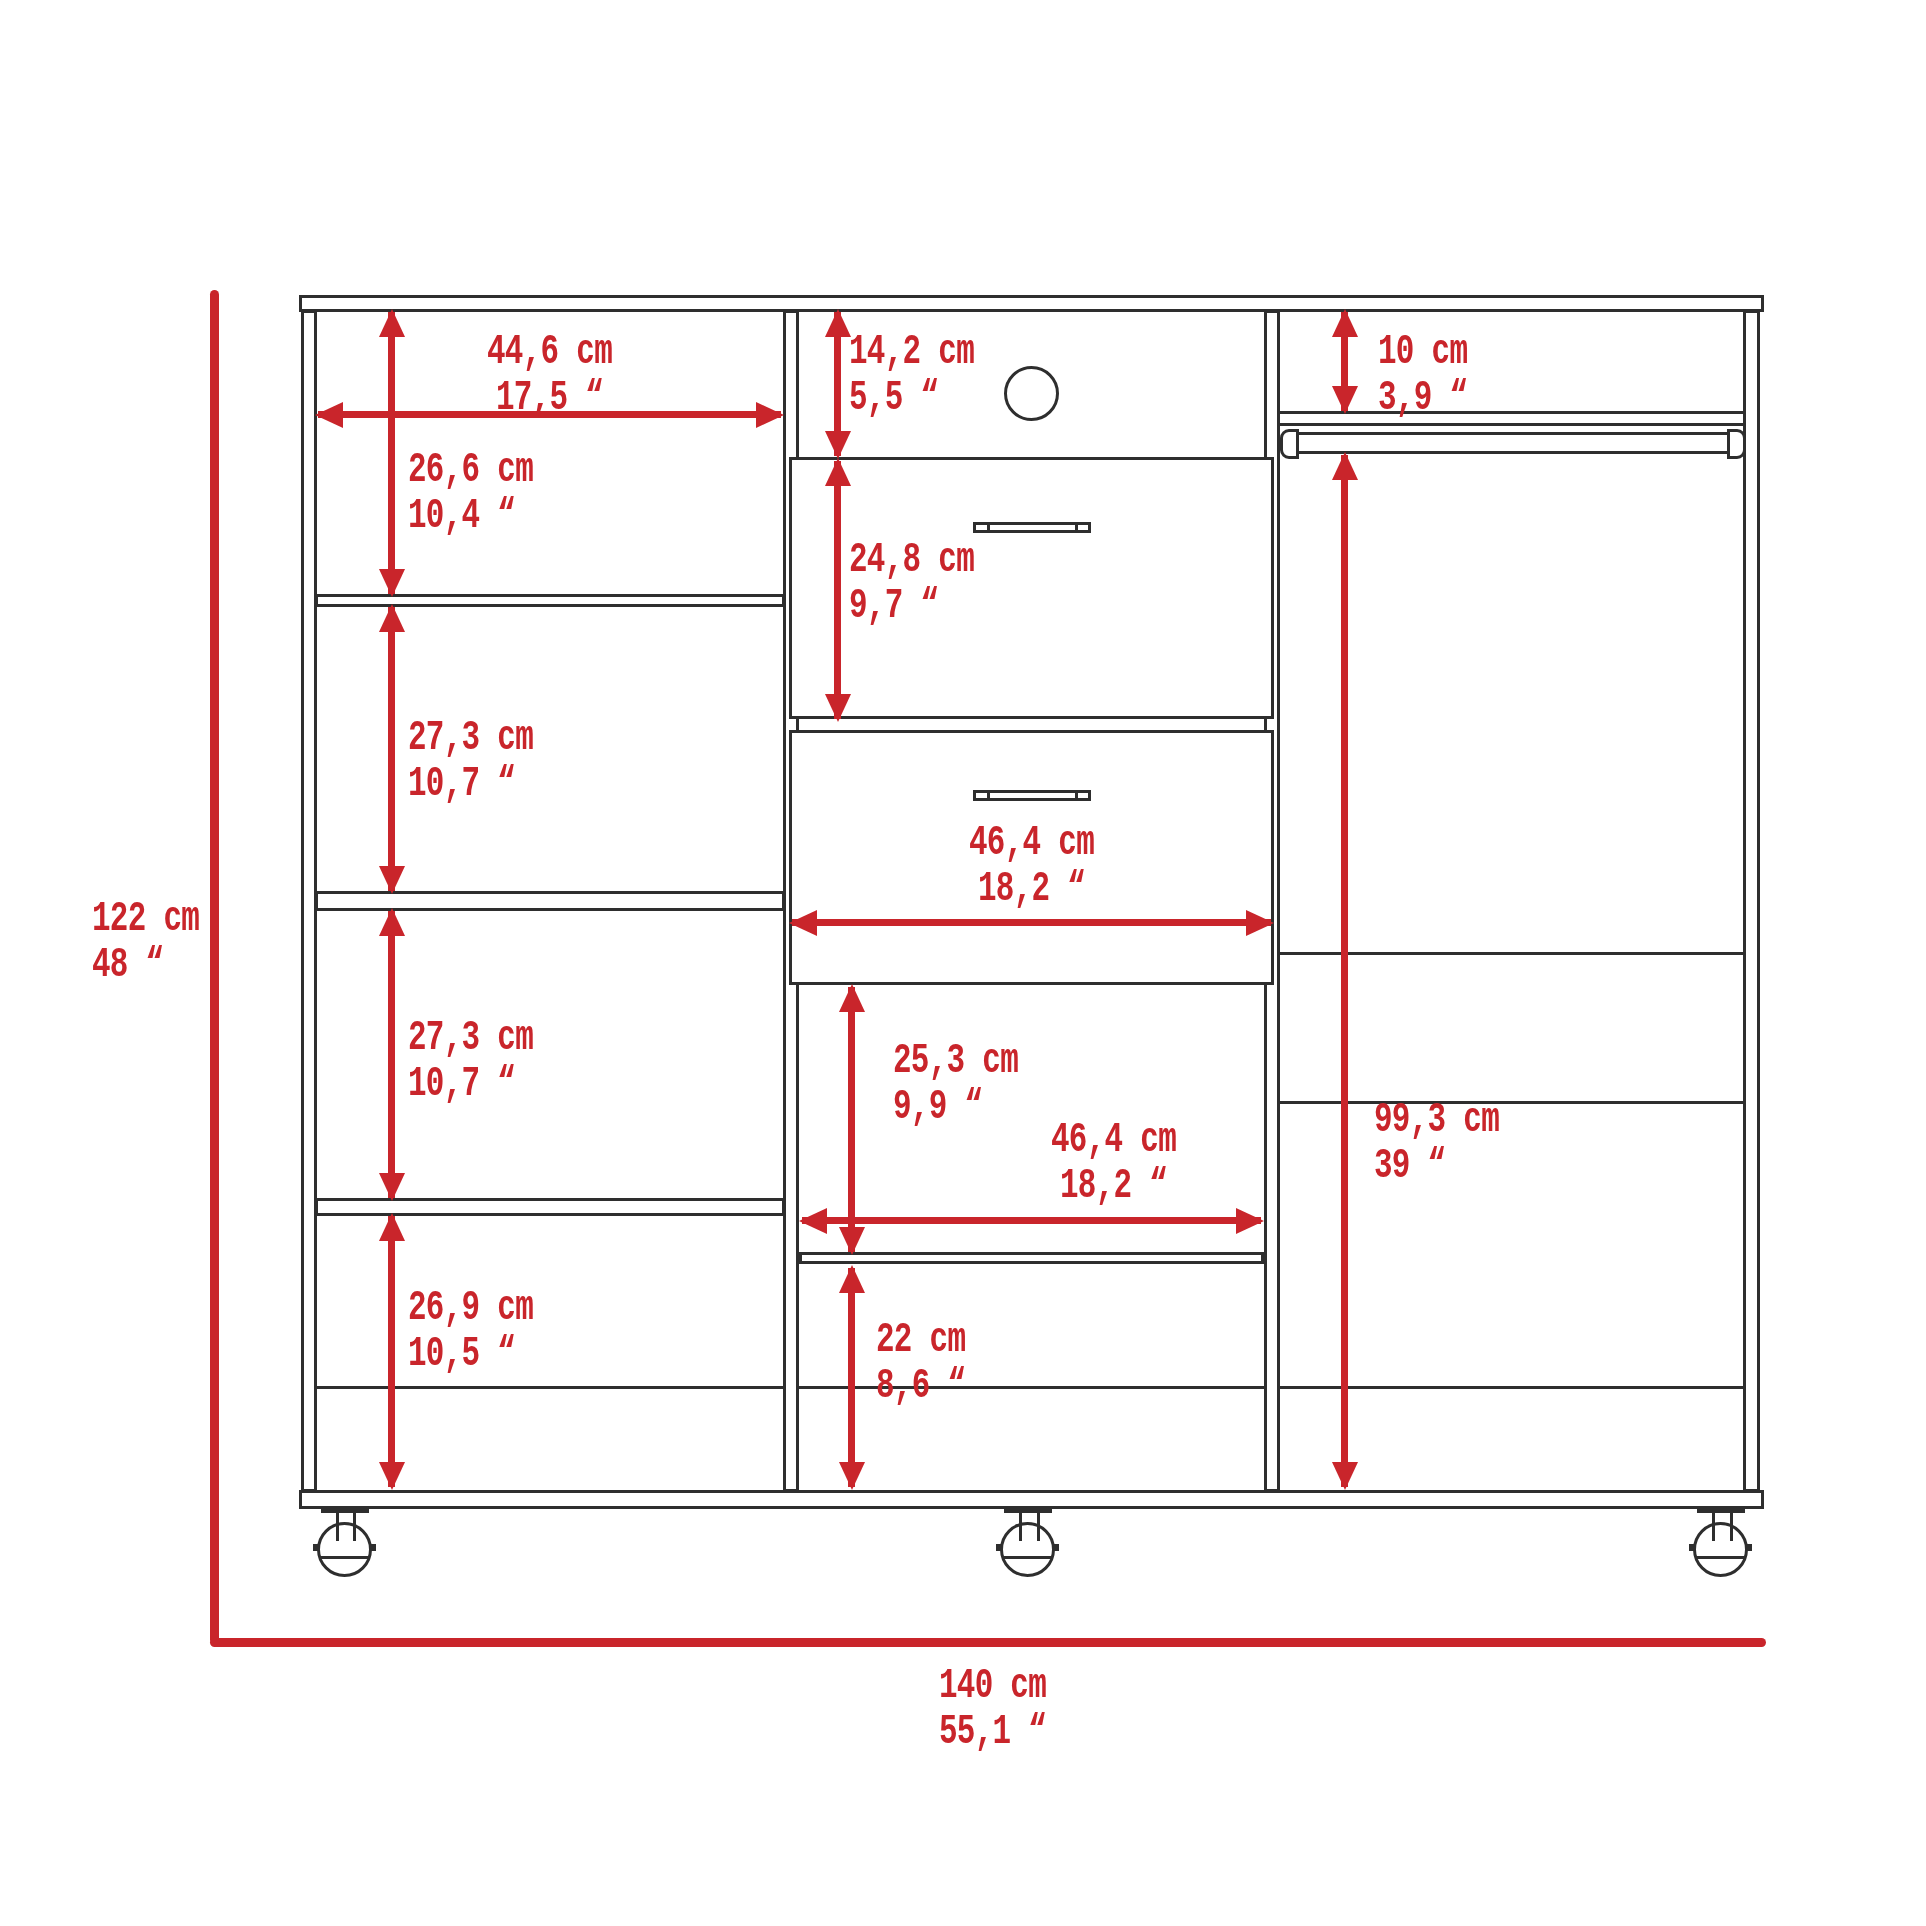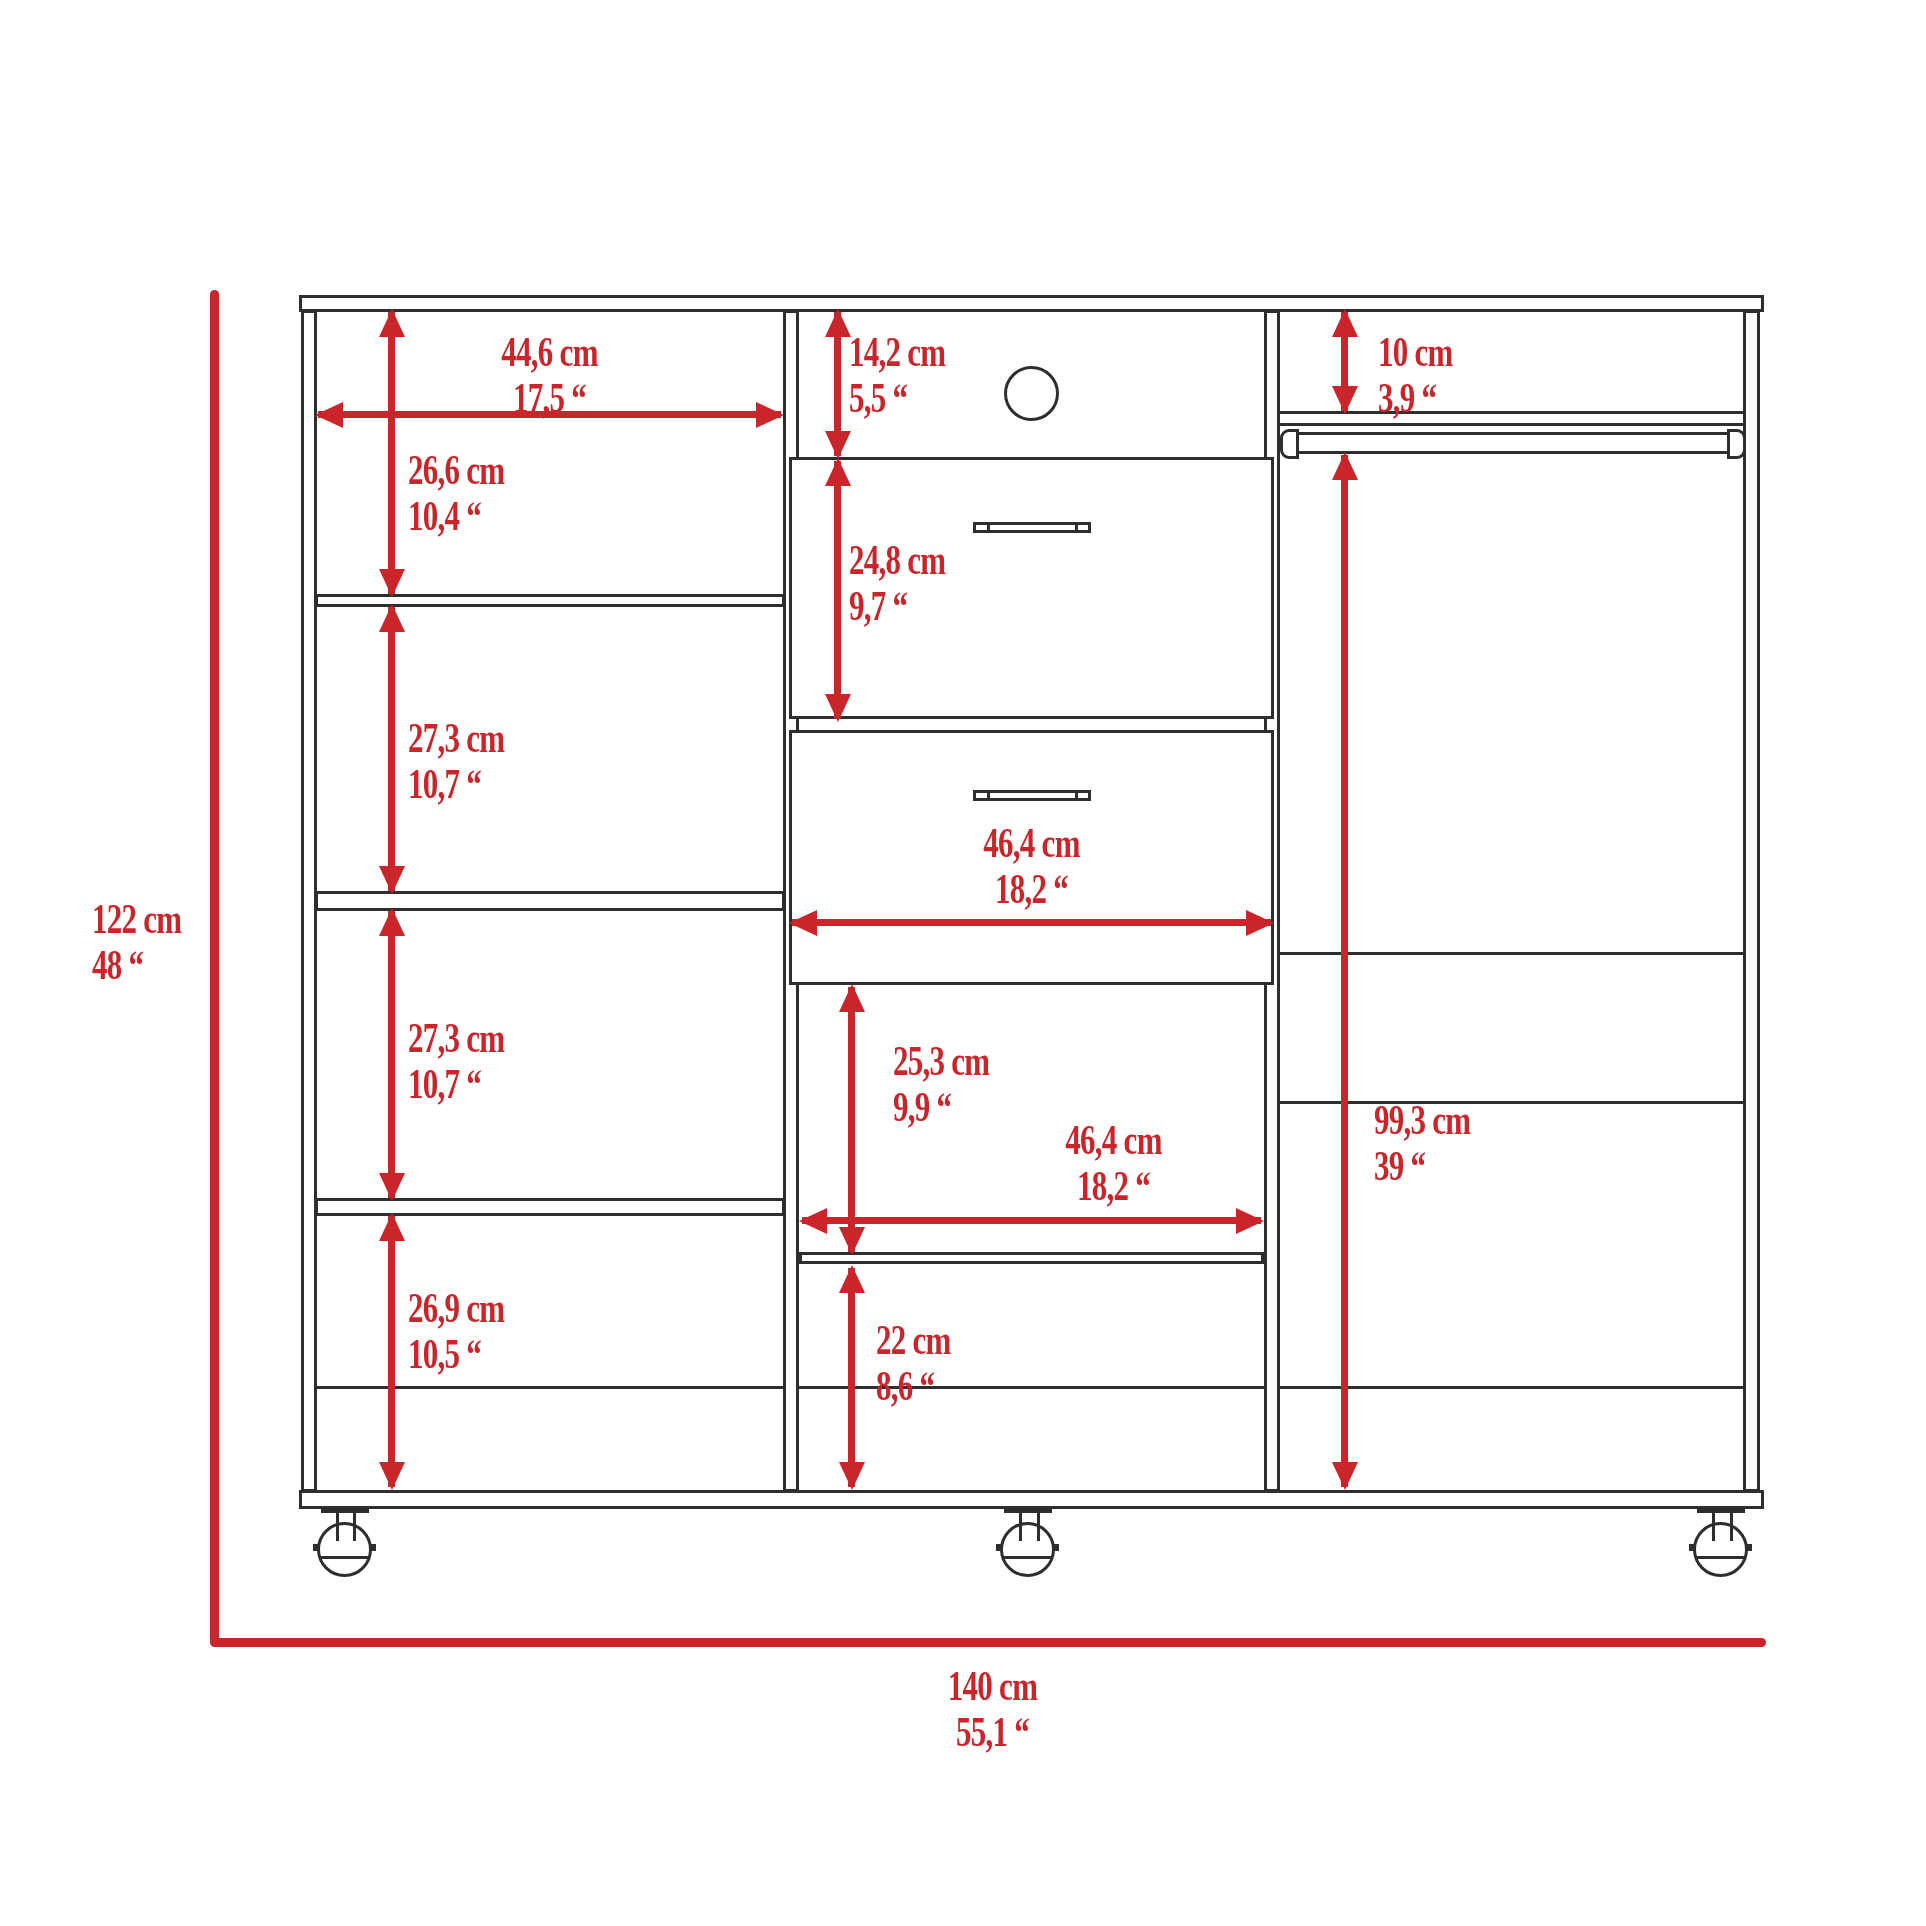--- a/index.html
+++ b/index.html
@@ -1,18 +1,18 @@
 <!DOCTYPE html>
 <html style="--red: #c9252b; --ink: #2e2e2e; --bg: #ffffff;"><head>
 <meta charset="utf-8">
 <style>
   html,body{margin:0;padding:0;background:#fff;}
   #canvas{
     position:relative;width:1839px;height:1927px;background:var(--bg,#fff);
-    font-family:Liberation Serif, serif;overflow:hidden;border-radius:16px;
+    font-family:Liberation Mono, monospace;overflow:hidden;border-radius:16px;
   }
   
   .part{position:absolute;border:3px solid var(--ink,#2e2e2e);background:#fff;box-sizing:border-box;}
   .lineH{position:absolute;border-top:3px solid var(--ink,#2e2e2e);height:0;box-sizing:border-box;}
   .lineV{position:absolute;border-left:3px solid var(--ink,#2e2e2e);width:0;box-sizing:border-box;}
   .openpart{position:absolute;border:3px solid var(--ink,#2e2e2e);background:transparent;box-sizing:border-box;}
   .circle{position:absolute;border:3px solid var(--ink,#2e2e2e);border-radius:50%;background:#fff;box-sizing:border-box;}
   .dot{position:absolute;background:var(--ink,#2e2e2e);}
   
   .dv{position:absolute;width:7px;background:var(--red,#c9252b);}

